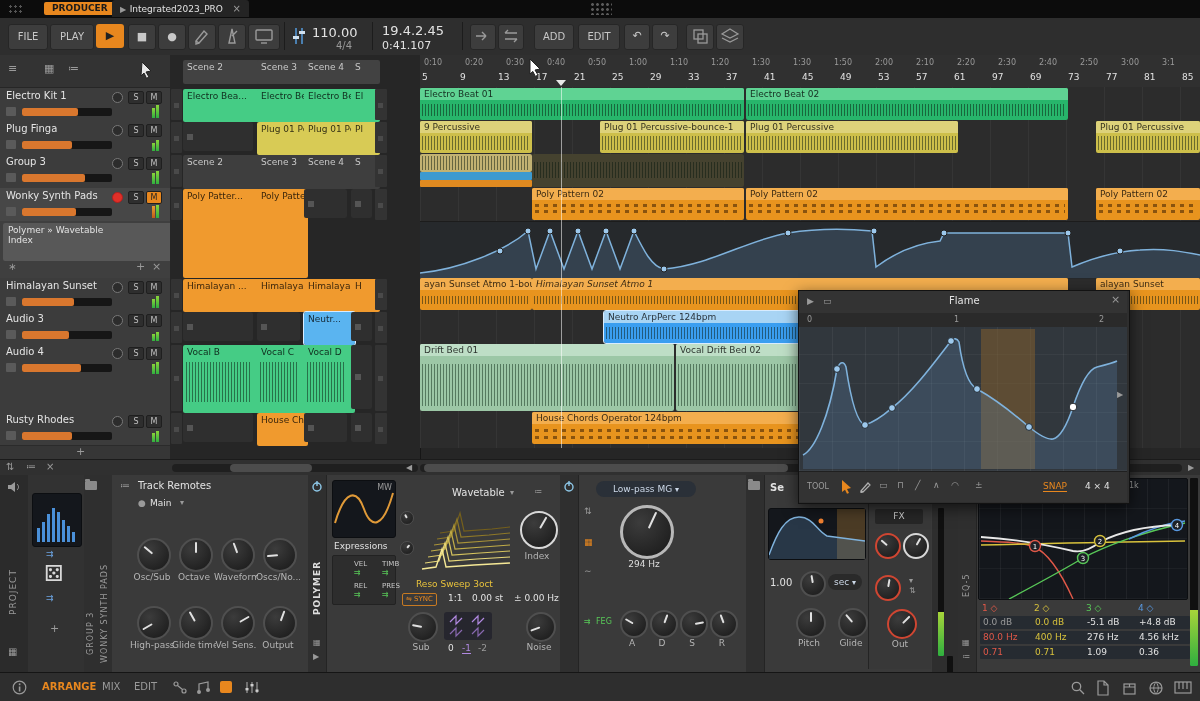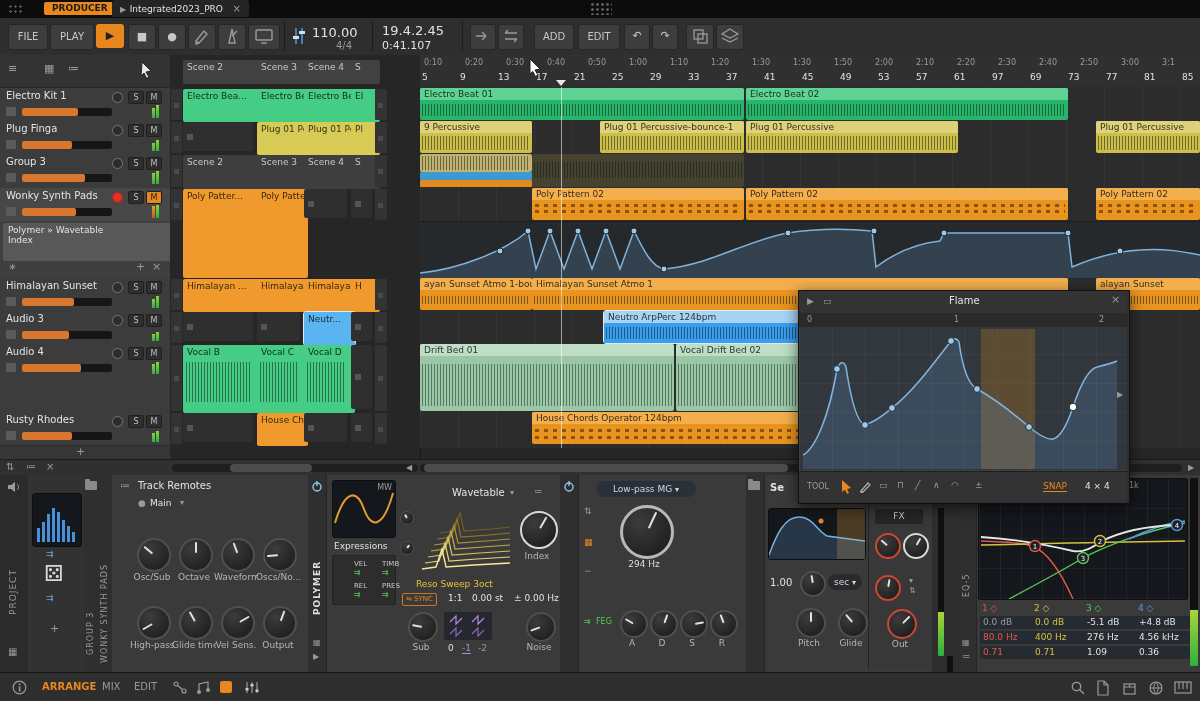--- a/index.html
+++ b/index.html
@@ -437,21 +437,21 @@
         <circle cx="524" cy="12" r="3"></circle>
         <circle cx="648" cy="12" r="3"></circle>
         <circle cx="700" cy="30" r="3"></circle>
     </g>
   </svg>
 
   <div class="ab clip corange" style="left:420px;top:278px;width:112px;height:32px;">
     <div class="hd">ayan Sunset Atmo 1-bounce-:</div>
     <div class="wav" style="top:18px;height:8px;"></div>
   </div>
-  <div class="ab clip corange" style="left:532px;top:278px;width:536px;height:32px;">
+  <div class="ab clip corange" style="left:532px;top:278px;width:536px;height:32px;font-style:italic;">
     <div class="hd">Himalayan Sunset Atmo 1</div>
     <div class="wav" style="top:18px;height:8px;"></div>
   </div>
   <div class="ab clip corange" style="left:1096px;top:278px;width:104px;height:32px;">
     <div class="hd">alayan Sunset</div>
     <div class="wav" style="top:18px;height:8px;"></div>
   </div>
 
   <div class="ab clip cblue sel" style="left:604px;top:311px;width:264px;height:32px;">
     <div class="hd">Neutro ArpPerc 124bpm</div>

